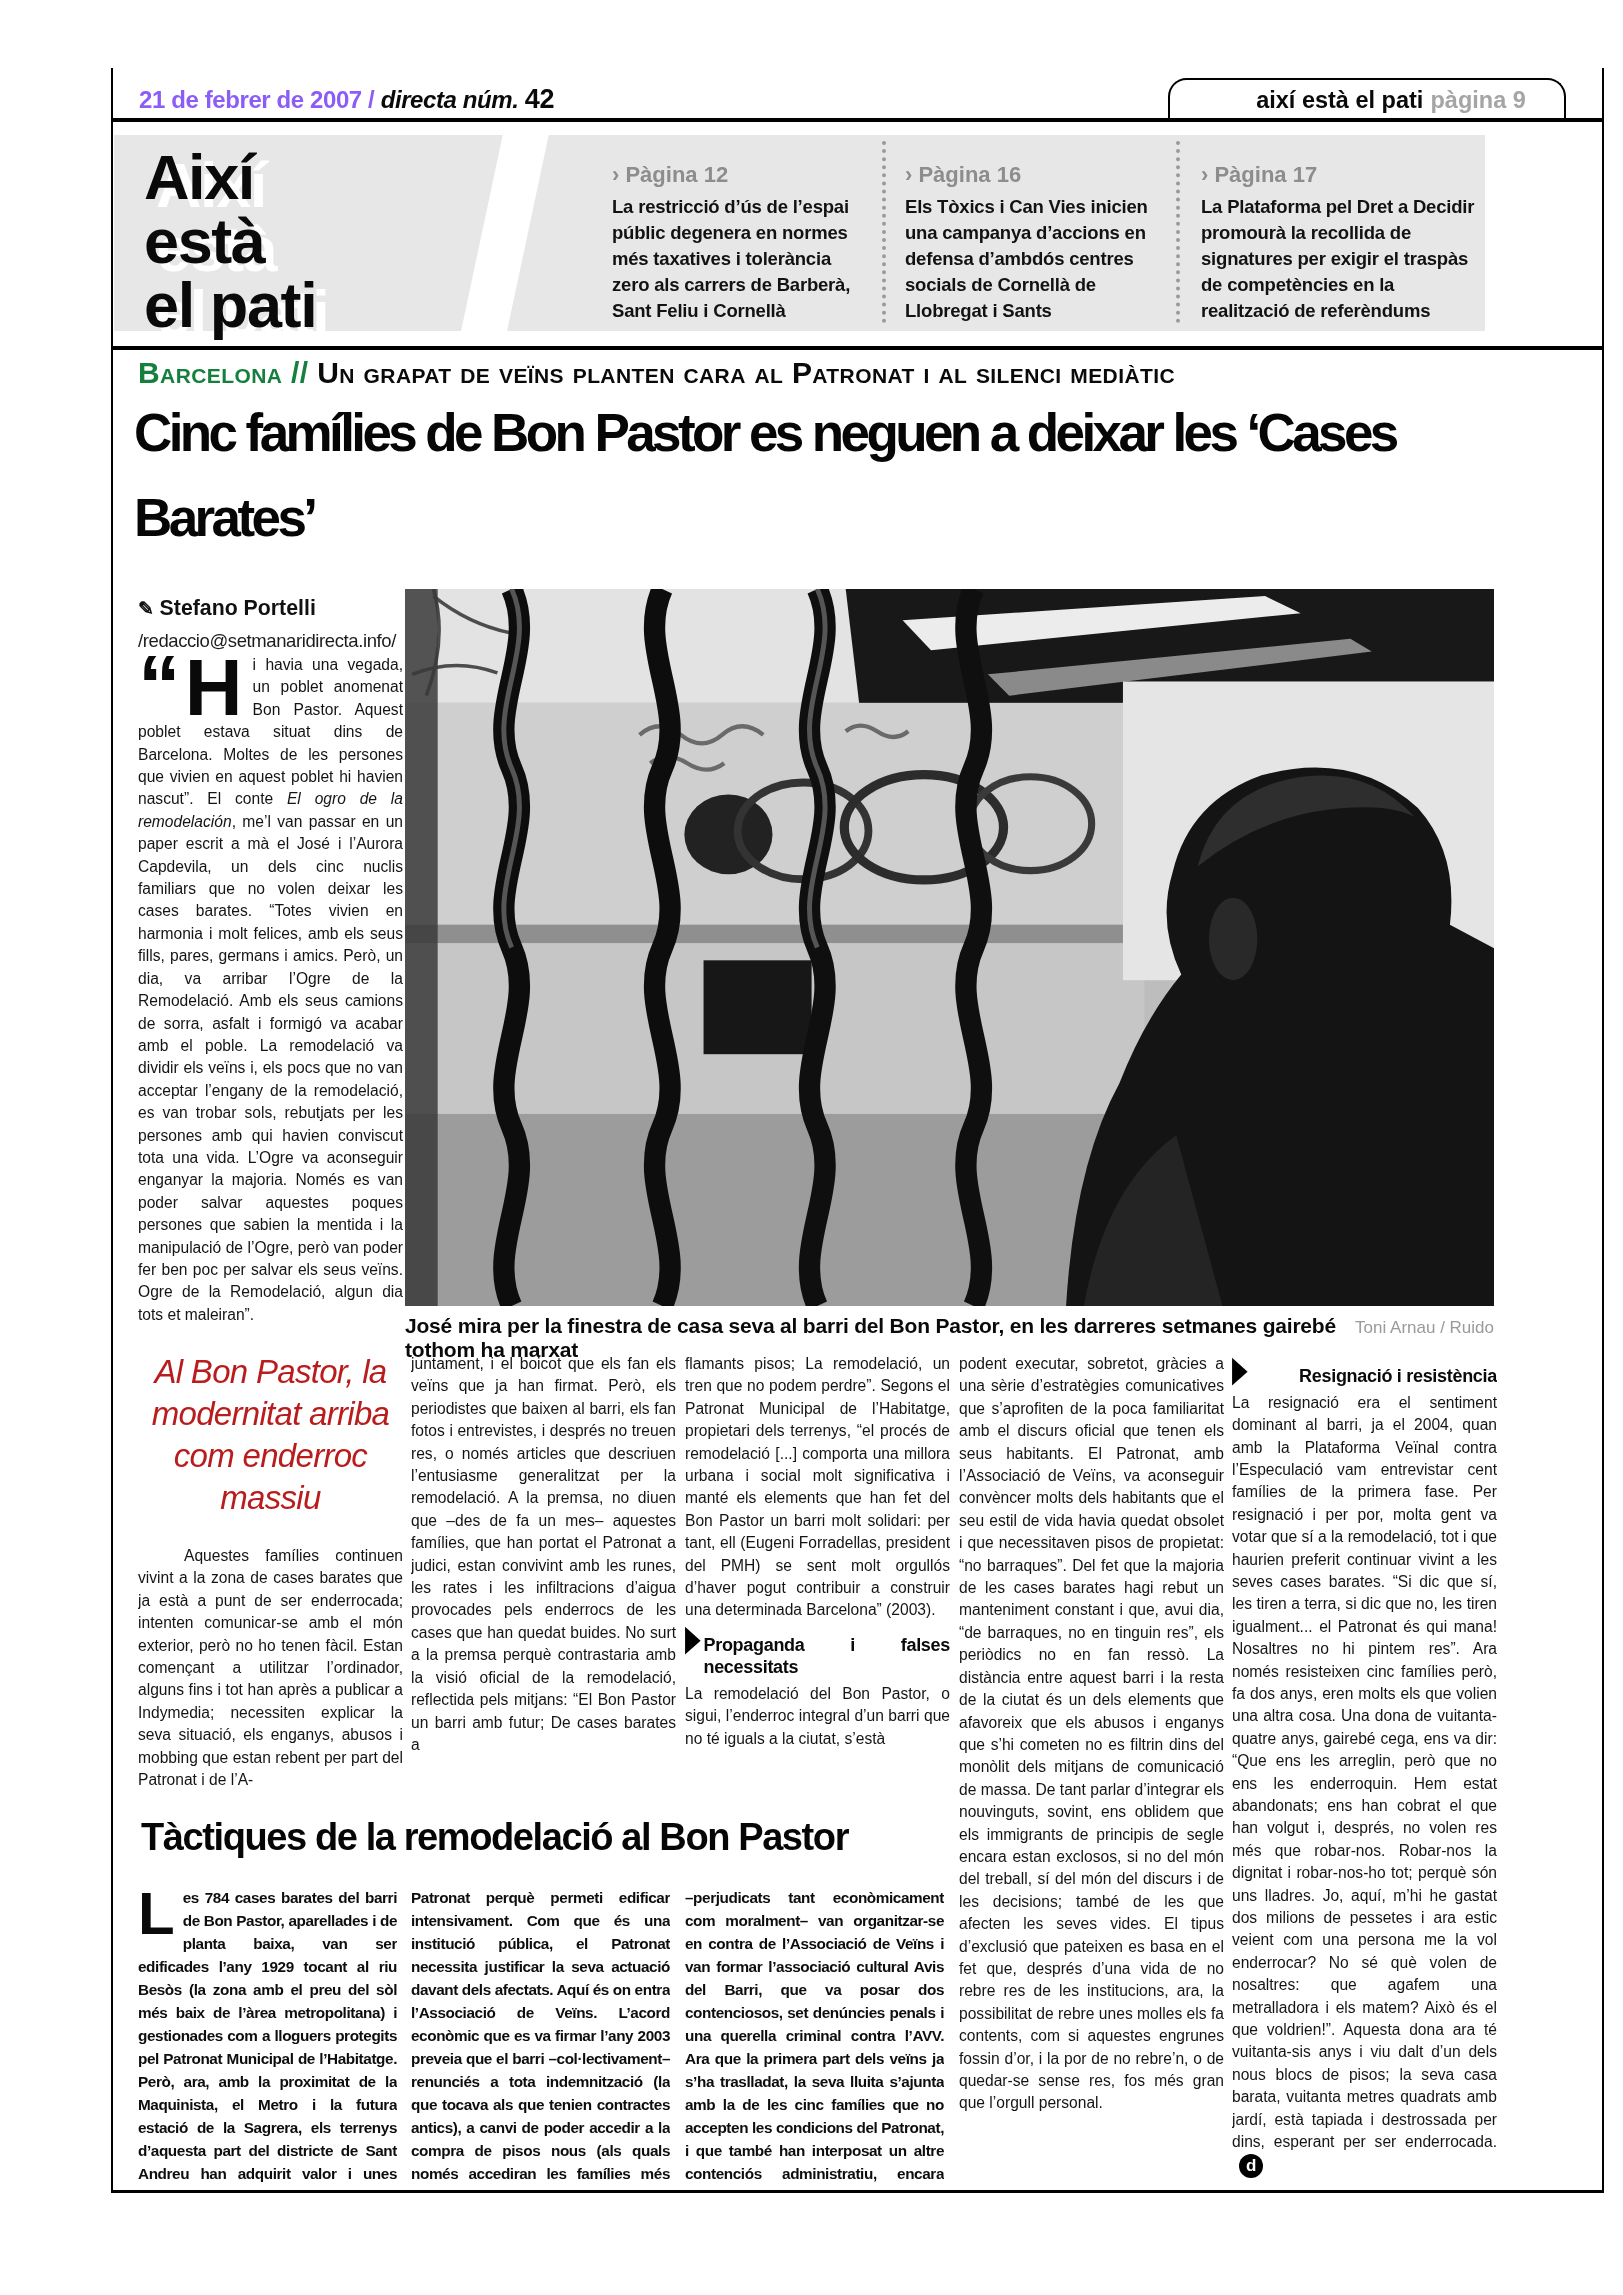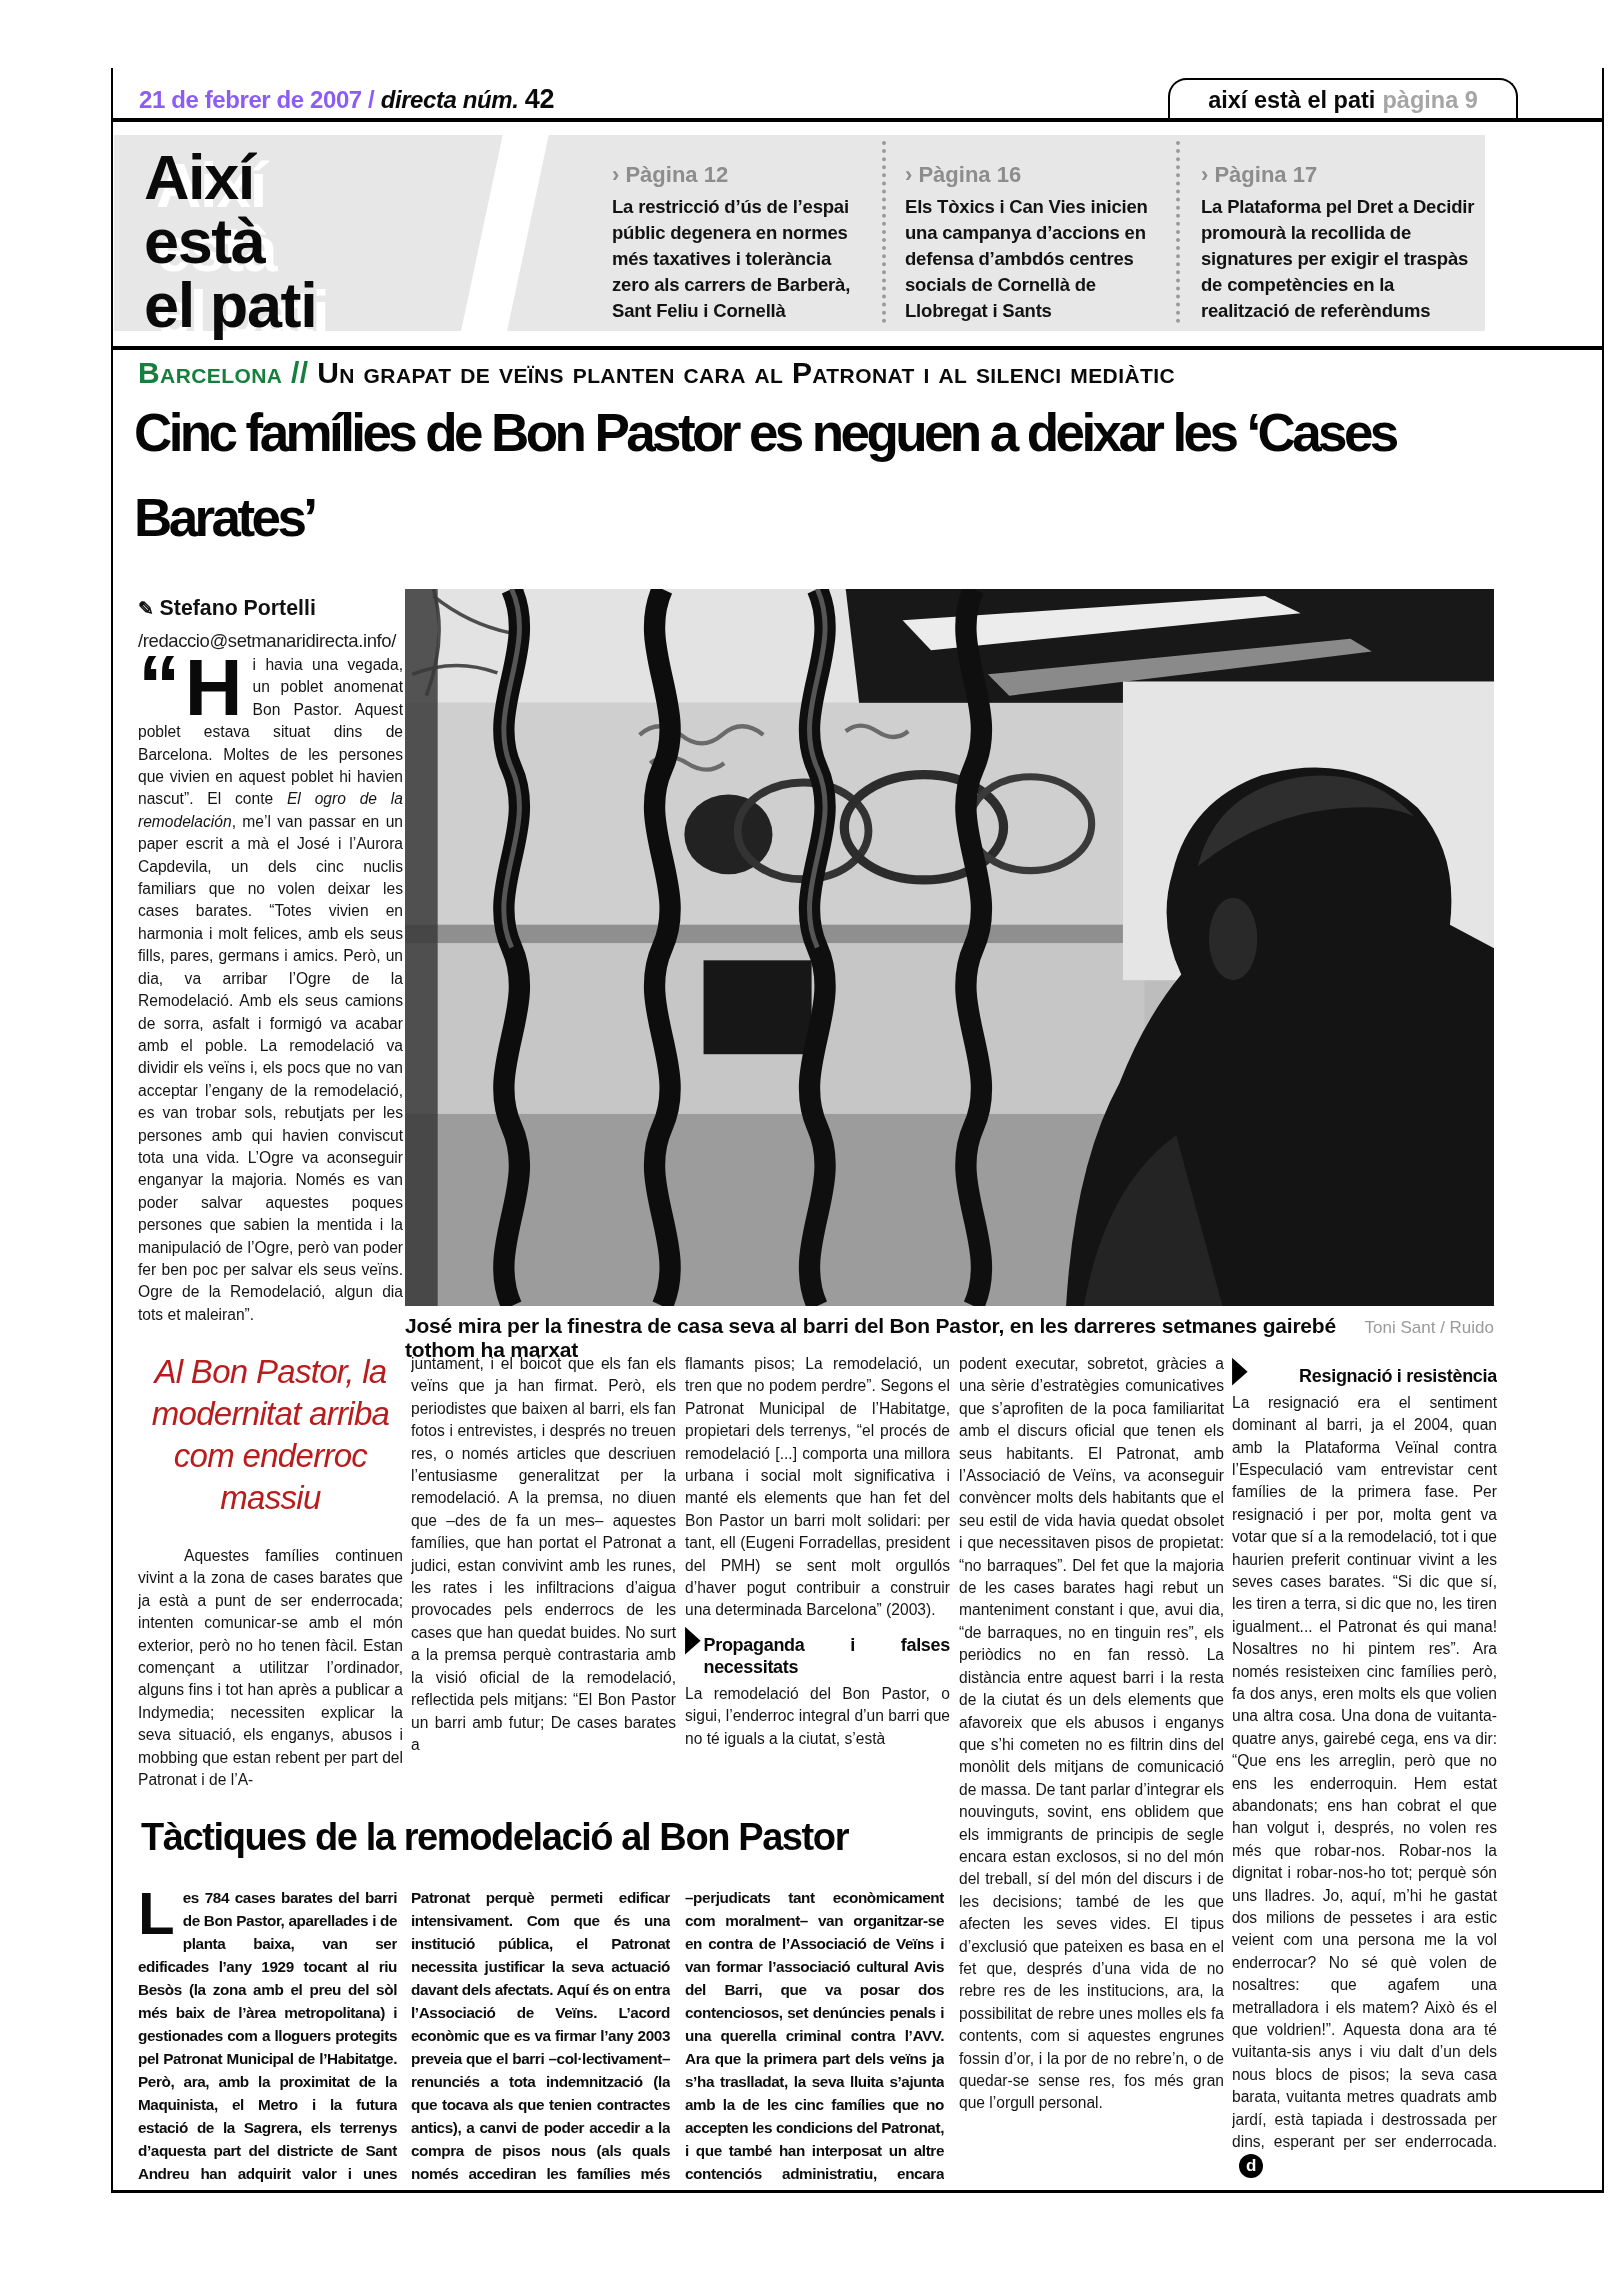--- a/index.html
+++ b/index.html
@@ -12,21 +12,21 @@
   .tab-underline{position:absolute;left:1200px;top:142px;width:277px;height:1.4px;background:#1a1a1a;}
   .bottom-rule{position:absolute;left:111px;top:2190px;width:1493px;height:2.8px;background:#000;}
 
   .header-left{position:absolute;left:139px;top:84px;font-size:24px;font-weight:bold;letter-spacing:-0.4px;}
   .hdate,.hsep{color:#8b5cf6;}
   .hbrand{color:#0a0a0a;font-style:italic;}
   .hissue{color:#0a0a0a;font-size:27px;}
 
   .tab{position:absolute;left:1168px;top:78px;width:346px;height:41px;background:#fff;
        border:2.8px solid #000;border-bottom:none;border-radius:18.5px 18.5px 0 0;
-       display:flex;align-items:center;justify-content:center;font-size:23.5px;font-weight:bold;}
+       display:flex;align-items:center;justify-content:center;font-size:23.5px;font-weight:bold;padding-left:48px;}
   .tab-section{color:#0a0a0a;}
   .tab-page{color:#a5a5a5;margin-left:7.1px;}
 
   .topstrip{position:absolute;left:114px;top:135px;width:1371px;height:196px;background:#e7e7e7;}
   .masthead{position:absolute;left:30px;top:10px;font-size:63px;line-height:64px;font-weight:bold;
             letter-spacing:-1.4px;color:#0a0a0a;text-shadow:12px 7.8px 0 #ffffff;}
   .slash{position:absolute;left:368px;top:-4.3px;width:46px;height:203px;background:#ffffff;transform:skewX(-12deg);}
   .preview{position:absolute;top:27px;width:247px;}
   .pv1{left:498px;} .pv2{left:791px;} .pv3{left:1087px;width:276px;}
   .pv-page{color:#8d8d8d;font-weight:bold;font-size:22px;margin-bottom:5.7px;}
@@ -178,21 +178,21 @@
       <path d="M362,0 C324,84 400,168 362,252 C324,336 400,420 362,504 C324,588 400,672 362,756 C324,840 400,924 362,1008" stroke="#0d0d0d" stroke-width="30" fill="none"></path>
       <path d="M580,0 C618,84 542,168 580,252 C618,336 542,420 580,504 C618,588 542,672 580,756 C618,840 542,924 580,1008" stroke="#0f0f0f" stroke-width="30" fill="none"></path>
       <path d="M800,0 C762,84 838,168 800,252 C762,336 838,420 800,504 C762,588 838,672 800,756 C762,840 838,924 800,1008" stroke="#0f0f0f" stroke-width="30" fill="none"></path>
       <path d="M150,0 C188,84 112,168 150,252 C188,336 112,420 150,504" stroke="#555" stroke-width="7" fill="none"></path>
       <path d="M580,0 C618,84 542,168 580,252 C618,336 542,420 580,504" stroke="#555" stroke-width="7" fill="none"></path>
     </svg>
   </div>
 
   <div class="caption-row">
     <span class="caption">José mira per la finestra de casa seva al barri del Bon Pastor, en les darreres setmanes gairebé tothom ha marxat</span>
-    <span class="credit">Toni Sant / Ruido</span>
+    <span class="credit">Toni Arnau / Ruido</span>
   </div>
 
   <div class="col col1">
     <span class="openquote">“</span><span class="dropcap">H</span><span><span>i havia una vegada, un poblet anomenat Bon Pastor. Aquest poblet estava situat dins de Barcelona. Moltes de les persones que vivien en aquest poblet hi havien nascut”. El conte </span><span class="it">El ogro de la remodelación</span><span>, me’l van passar en un paper escrit a mà el José i l’Aurora Capdevila, un dels cinc nuclis familiars que no volen deixar les cases barates. “Totes vivien en harmonia i molt felices, amb els seus fills, pares, germans i amics. Però, un dia, va arribar l’Ogre de la Remodelació. Amb els seus camions de sorra, asfalt i formigó va acabar amb el poble. La remodelació va dividir els veïns i, els pocs que no van acceptar l’engany de la remodelació, es van trobar sols, rebutjats per les persones amb qui havien conviscut tota una vida. L’Ogre va aconseguir enganyar la majoria. Només es van poder salvar aquestes poques persones que sabien la mentida i la manipulació de l’Ogre, però van poder fer ben poc per salvar els seus veïns. Ogre de la Remodelació, algun dia tots et maleiran”.</span></span>
   </div>
 
   <div class="pullquote">Al Bon Pastor, la modernitat arriba com enderroc massiu</div>
 
   <div class="col col1b">Aquestes famílies continuen vivint a la zona de cases barates que ja està a punt de ser enderrocada; intenten comunicar-se amb el món exterior, però no ho tenen fàcil. Estan començant a utilitzar l’ordinador, alguns fins i tot han après a publicar a Indymedia; necessiten explicar la seva situació, els enganys, abusos i mobbing que estan rebent per part del Patronat i de l’A-</div>
 

